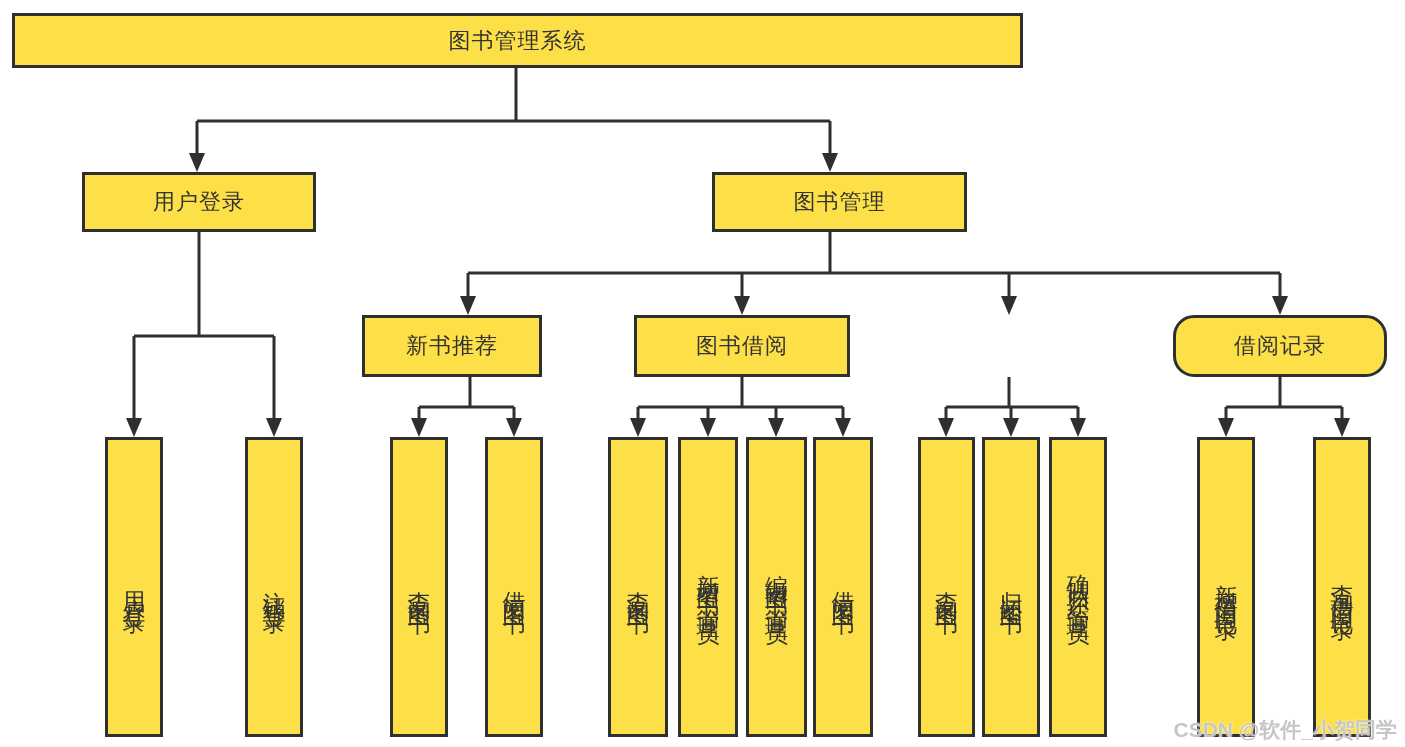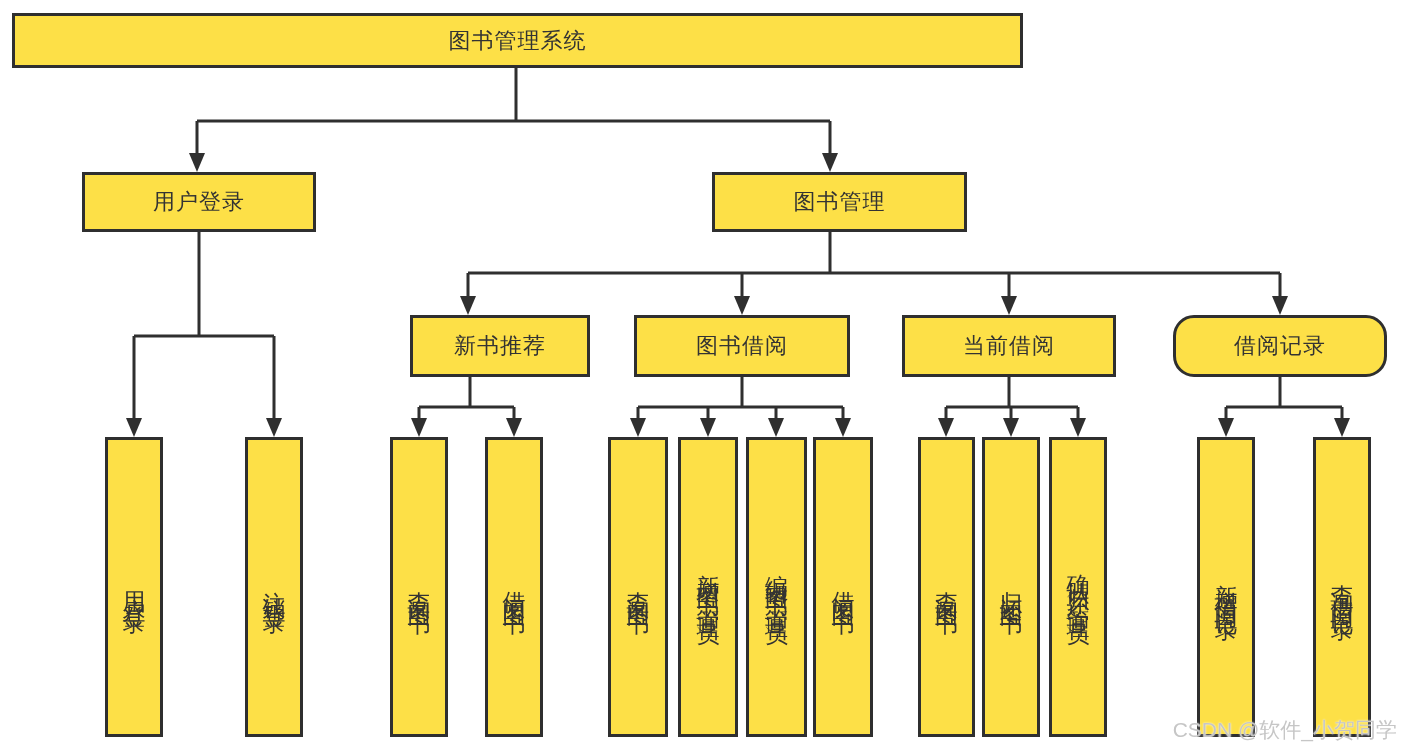--- a/index.html
+++ b/index.html
@@ -34,27 +34,28 @@
     white-space:nowrap;
   }
   .watermark{
     position:absolute;
     right:8px;bottom:3px;
     font-size:21px;
     color:#c6c6c6;
     text-shadow:0 0 2px #ffffff;
     z-index:3;
     white-space:nowrap;
+    font-weight:bold;
   }
   
   .n-root{left:12px;top:13px;width:1011px;height:55px;}
   .n-l2a{left:82px;top:172px;width:234px;height:60px;}
   .n-l2b{left:712px;top:172px;width:255px;height:60px;}
   .n-l3{top:315px;height:62px;}
-  .n-l3a{left:362px;width:180px;margin-left:48px;}
+  .n-l3a{left:362px;width:180px;}
   .n-l3b{left:634px;width:216px;}
   .n-l3c{left:902px;width:214px;}
   .n-l3d{left:1173px;width:214px;border-radius:21px;}
   .leaf{top:437px;height:300px;width:58px;}
   .lf-a1{left:105px;} .lf-a2{left:245px;}
   .lf-b1{left:390px;} .lf-b2{left:485px;}
   .lf-c1{left:608px;width:60px;} .lf-c2{left:678px;width:60px;}
   .lf-c3{left:746px;width:61px;} .lf-c4{left:813px;width:60px;}
   .lf-d1{left:918px;width:57px;} .lf-d2{left:982px;}
   .lf-d3{left:1049px;}
@@ -107,23 +108,20 @@
   <div class="node n-l2b">
     <span class="hlabel">图书管理</span>
   </div>
 
   <div class="node n-l3 n-l3a">
     <span class="hlabel">新书推荐</span>
   </div>
   <div class="node n-l3 n-l3b">
     <span class="hlabel">图书借阅</span>
   </div>
-  <div class="node n-l3 n-l3c">
-    <span class="hlabel">当前借阅</span>
-  </div>
   <div class="node n-l3 n-l3d">
     <span class="hlabel">借阅记录</span>
   </div>
 
   <div class="node leaf lf-a1">
     <span class="vtext">用户登录</span>
   </div>
   <div class="node leaf lf-a2">
     <span class="vtext">注销登录</span>
   </div>

